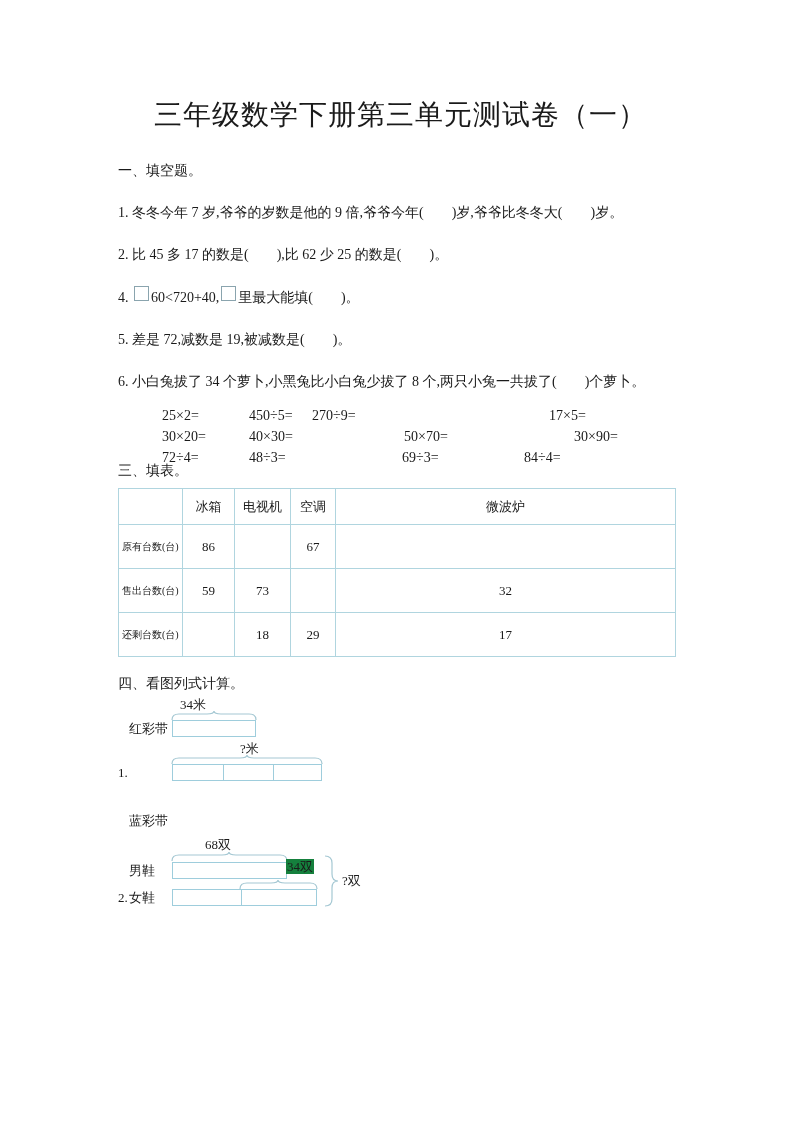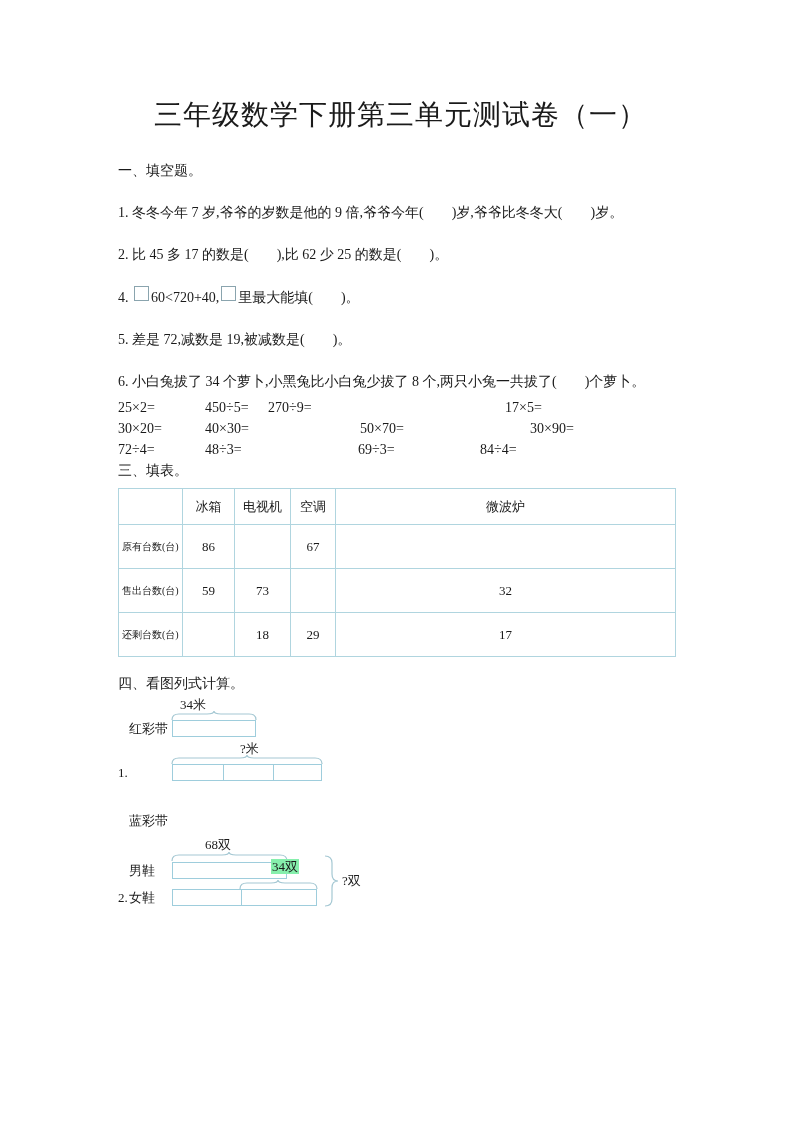--- a/index.html
+++ b/index.html
@@ -44,21 +44,21 @@
     display:inline-block;
     width:15px;height:15px;
     border:1px solid var(--box-border);
     vertical-align:1px;
     margin:0 2px;
     background:#fff;
   }
   
   .calc-rows{margin-top:4px;}
   .calc-row{position:relative;height:21px;font-size:14px;line-height:21px;}
-  .calc-row span{position:absolute;top:0;white-space:nowrap;}
+  .calc-row span{position:absolute;top:8px;white-space:nowrap;margin-left:44px;}
   .calc-row .ci0{left:0;}
   .cr0 .ci1{left:87px;}  .cr0 .ci2{left:150px;} .cr0 .ci3{left:387px;}
   .cr1 .ci1{left:87px;}  .cr1 .ci2{left:242px;} .cr1 .ci3{left:412px;}
   .cr2 .ci1{left:87px;}  .cr2 .ci2{left:240px;} .cr2 .ci3{left:362px;}
   
   .fill-table{
     border-collapse:collapse;
     table-layout:fixed;
     width:557px;
     margin-top:6px;
@@ -101,21 +101,21 @@
   .d1 .l-num{left:0;top:68px;}
   .d1 .l-bluename{left:11px;top:68px;margin-top:48px;}
   .d1 .bar-blue{left:54px;top:67px;width:150px;}
   .d1 .bar-blue .tick:nth-of-type(1){left:50px;}
   .d1 .bar-blue .tick:nth-of-type(2){left:100px;}
   .d2{height:74px;margin-top:50px;}
   .d2 .l-menlen{left:87px;top:0;}
   .d2 .b-men{left:54px;top:15px;}
   .d2 .l-menname{left:11px;top:26px;}
   .d2 .bar-men{left:54px;top:25px;width:115px;}
-  .d2 .l-extra{left:153px;top:22px;background:#86efac;padding:0 1px;}
+  .d2 .l-extra{left:168px;top:22px;background:#15803d;padding:0 1px;}
   .d2 .b-women{left:122px;top:43px;}
   .d2 .l-num{left:0;top:53px;}
   .d2 .l-womenname{left:11px;top:53px;}
   .d2 .bar-women{left:54px;top:52px;width:145px;}
   .d2 .bar-women .tick:nth-of-type(1){left:68px;}
   .d2 .b-total{left:206px;top:18px;}
   .d2 .l-total{left:224px;top:36px;}
 </style>
 </head>
 <body>

